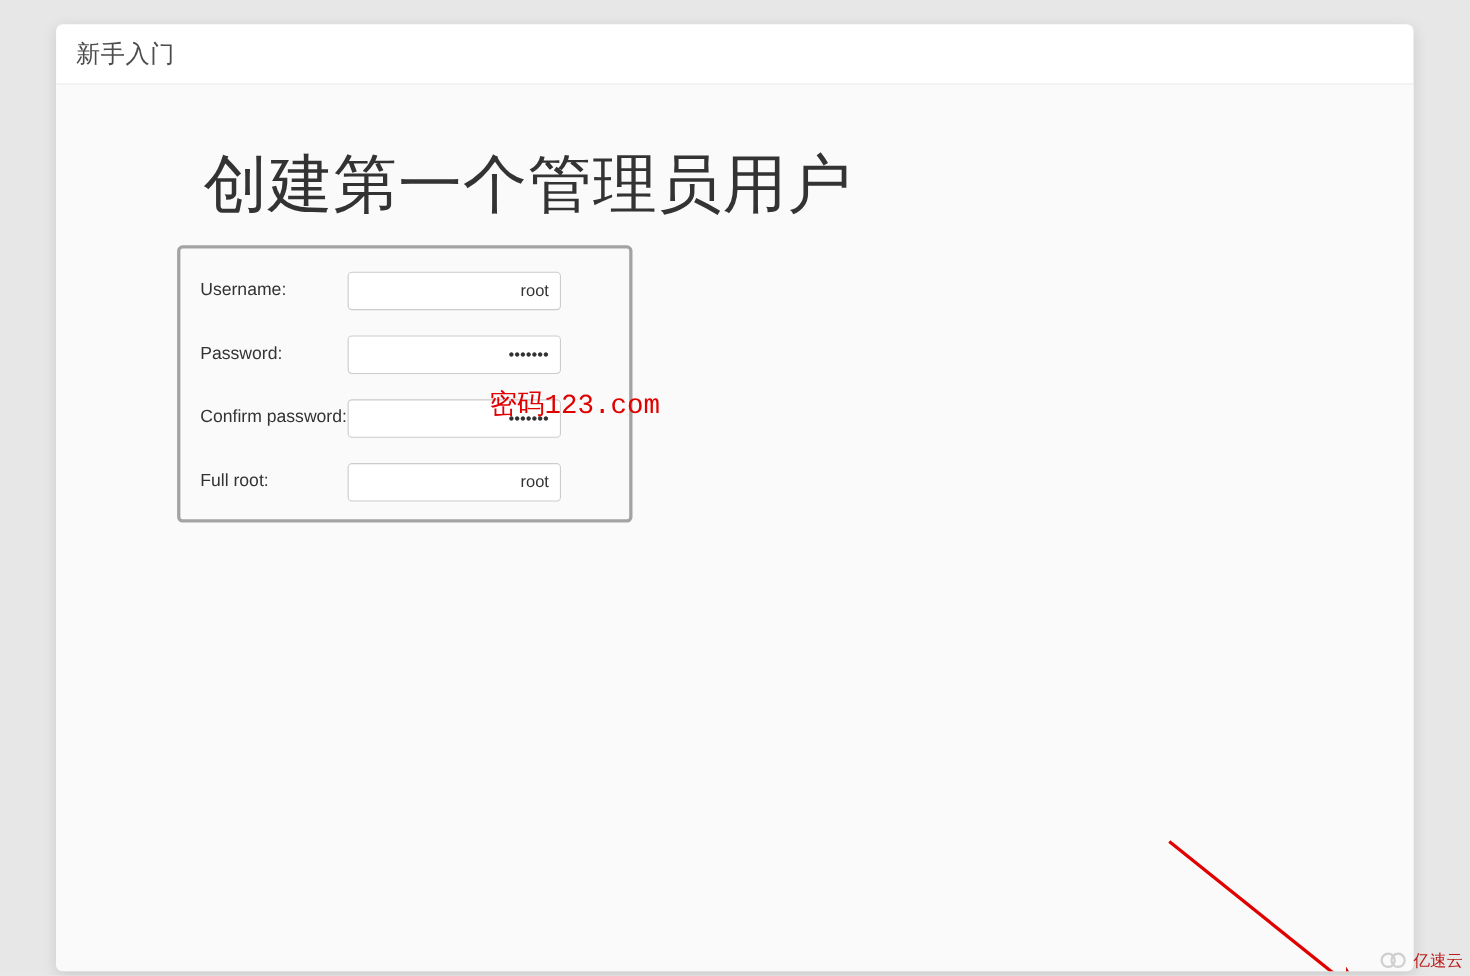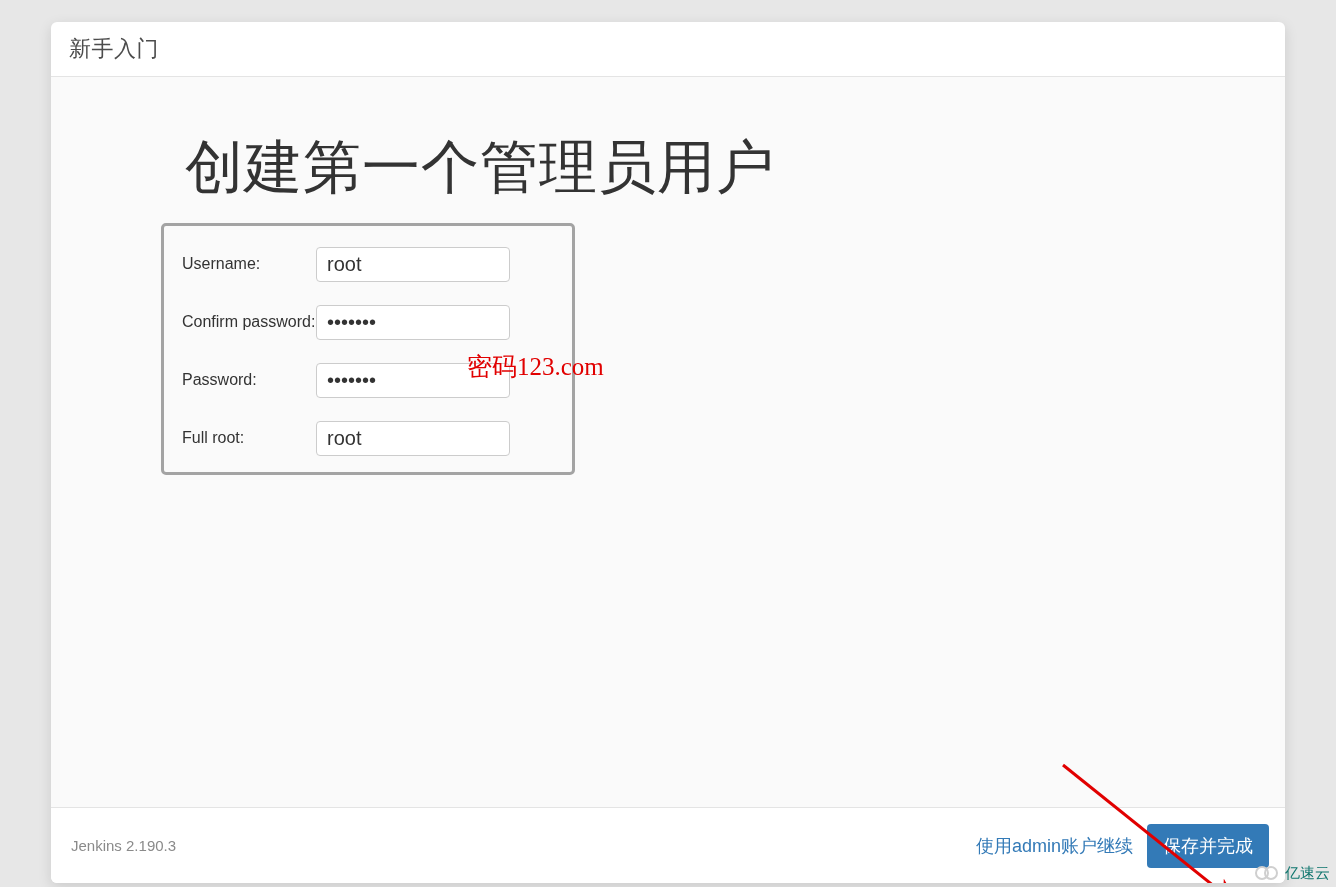--- a/index.html
+++ b/index.html
@@ -63,32 +63,33 @@
       width: 134px;
       font-size: 16px;
       color: #333;
     }
     .form-row input {
       width: 194px;
       height: 35px;
       border: 1px solid #ccc;
       border-radius: 4px;
       background: #fff;
-      font-size: 20px;
+      font-size: 15px;
       padding: 0 10px;
       color: #333;
       outline: none;
+      text-align: right;
     }
     .annot {
       position: absolute;
-      left: 416px;
+      left: 394px;
       top: 273px;
       color: #e10000;
       font-size: 25px;
-      font-family: Liberation Serif, serif;
+      font-family: Liberation Mono, monospace;
     }
     .modal-footer {
       height: 76px;
       border-top: 1px solid #e4e4e4;
       display: flex;
       align-items: center;
       padding: 0 16px 0 20px;
       background: #fff;
       justify-content: space-between;
     }
@@ -119,21 +120,21 @@
       position: absolute;
       left: 1000px; top: 680px;
       pointer-events: none;
     }
     .watermark {
       position: absolute;
       right: 6px; bottom: 4px;
       display: flex;
       align-items: center;
       gap: 4px;
-      color: #0f766e;
+      color: #b91c1c;
       font-size: 15px;
       font-family: Liberation Sans, sans-serif;
     }
     .watermark .logo {
       width: 26px; height: 18px;
       position: relative;
     }
     .watermark .c1, .watermark .c2 {
       position: absolute;
       width: 14px; height: 14px;
@@ -157,26 +158,26 @@
     <h1 class="main-title">创建第一个管理员用户</h1>
 
     <div class="highlight-box">
 
       <div class="form-row">
         <label class="form-label">Username:</label>
         <input type="text" value="root" style="">
       </div>
 
       <div class="form-row">
+        <label class="form-label">Password:</label>
+        <input type="password" value="•••••••" style="">
+      </div>
+
+      <div class="form-row">
         <label class="form-label">Confirm password:</label>
-        <input type="password" value="•••••••" style="">
-      </div>
-
-      <div class="form-row">
-        <label class="form-label">Password:</label>
         <input type="password" value="•••••••" style="">
       </div>
 
       <div class="form-row">
         <label class="form-label">Full root:</label>
         <input type="text" value="root" style="">
       </div>
 
     </div>
 
@@ -186,27 +187,20 @@
       <defs>
         <marker id="ah" markerWidth="12" markerHeight="12" refX="8" refY="4" orient="auto">
           <path d="M0,0 L10,4 L0,8 L3,4 Z" fill="#e10000"></path>
         </marker>
       </defs>
       <line x1="12" y1="8" x2="184" y2="146" stroke="#e10000" stroke-width="3" marker-end="url(#ah)"></line>
     </svg>
 
   </div>
 
-  <div class="modal-footer">
-    <div class="footer-left">Jenkins 2.190.3</div>
-    <div class="footer-right">
-      <span class="link-btn">使用admin账户继续</span>
-      <button class="btn-primary">保存并完成</button>
-    </div>
-  </div>
 
 </div>
 
 <div class="watermark">
   <span class="logo">
     <span class="c1"></span>
       <span class="c2"></span>
   </span>
   <span>亿速云</span>
 </div>

